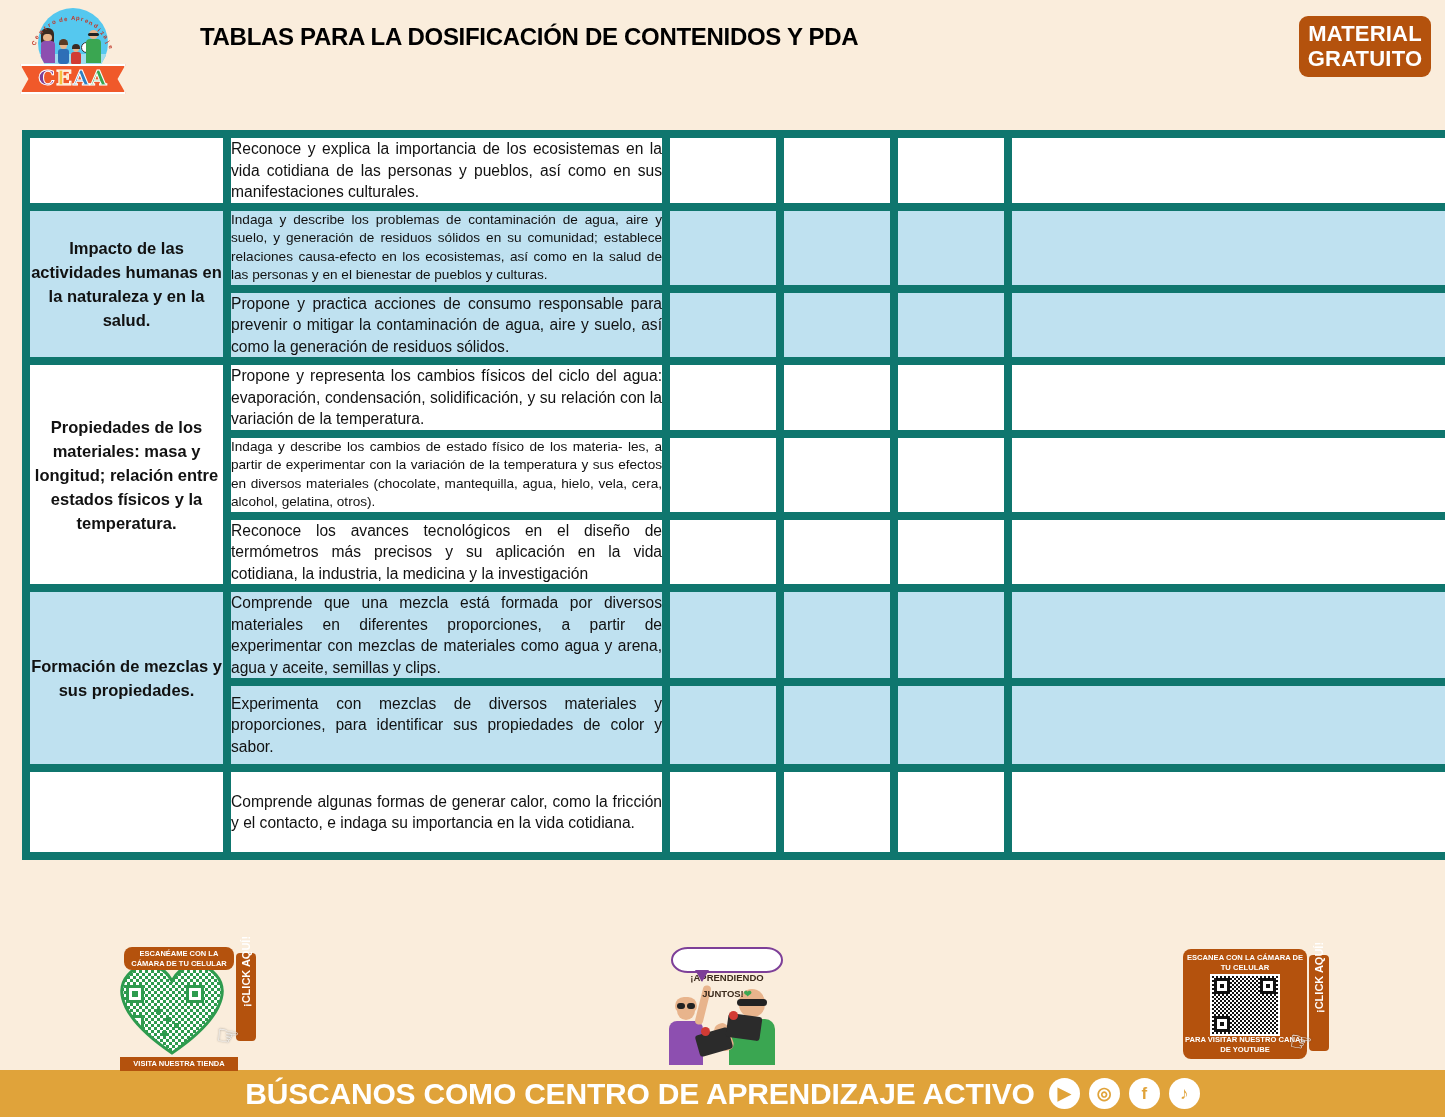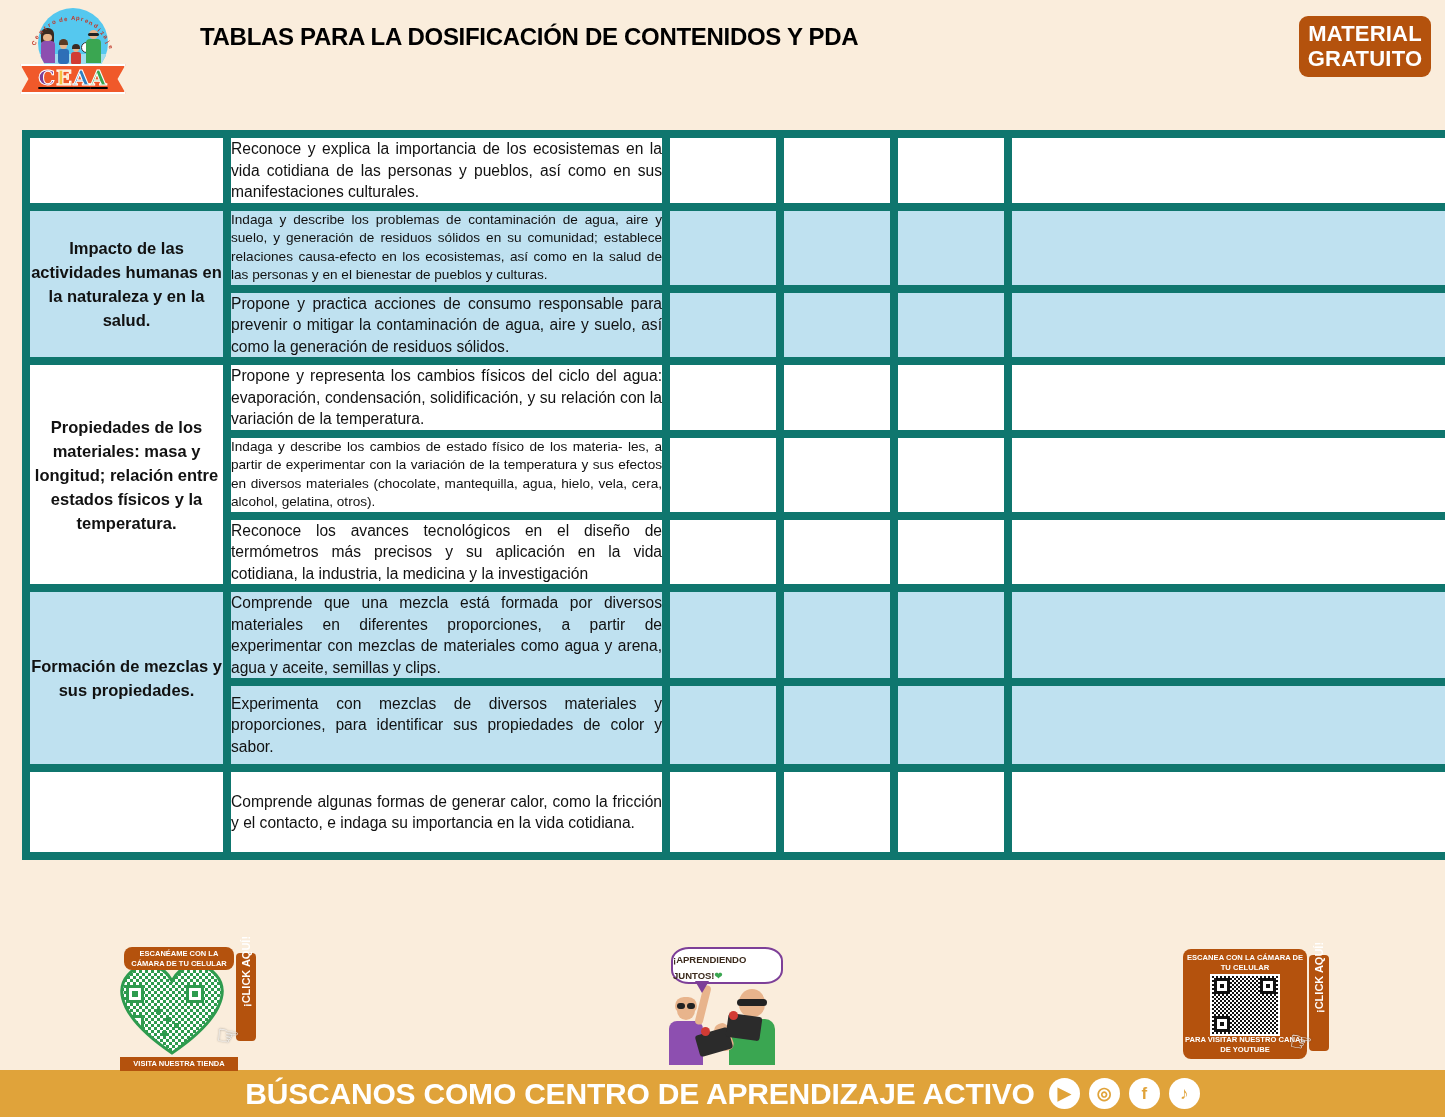--- a/index.html
+++ b/index.html
@@ -69,21 +69,20 @@
     border: 2px solid #fff;
     box-sizing: border-box;
   }
   .logo-banner-text {
     font-size: 21px;
     font-weight: bold;
     letter-spacing: 1px;
     line-height: 26px;
     text-align: center;
     font-family: "DejaVu Serif", serif;
-    text-decoration: underline;
   }
   .logo-banner-text i { font-style: normal; -webkit-text-stroke: 1px #fff; }
   .lb-c { color: #7d3f98; }
   .lb-e { color: #f5c242; }
   .lb-a1 { color: #2e7fc1; }
   .lb-a2 { color: #3aa651; }
 
   .titles {
     position: absolute;
     left: 200px;
@@ -253,29 +252,30 @@
     left: 655px;
     top: 0;
     width: 160px;
     height: 120px;
   }
   .bubble {
     position: absolute;
     left: 16px;
     top: 2px;
     width: 112px;
-    height: 37px;
+    height: 26px;
     border: 2px solid #7d3f98;
     border-radius: 18px / 14px;
     background: #fff;
+    text-align: center;
     font-size: 9.5px;
     font-weight: bold;
     color: #3b2a1c;
     line-height: 16px;
-    padding-top: 3px;
+    padding-top: 21px;
     box-sizing: border-box;
     z-index: 3;
   }
   .bubble:after {
     content: "";
     position: absolute;
     left: 22px;
     bottom: -11px;
     border-left: 7px solid transparent;
     border-right: 7px solid transparent;

